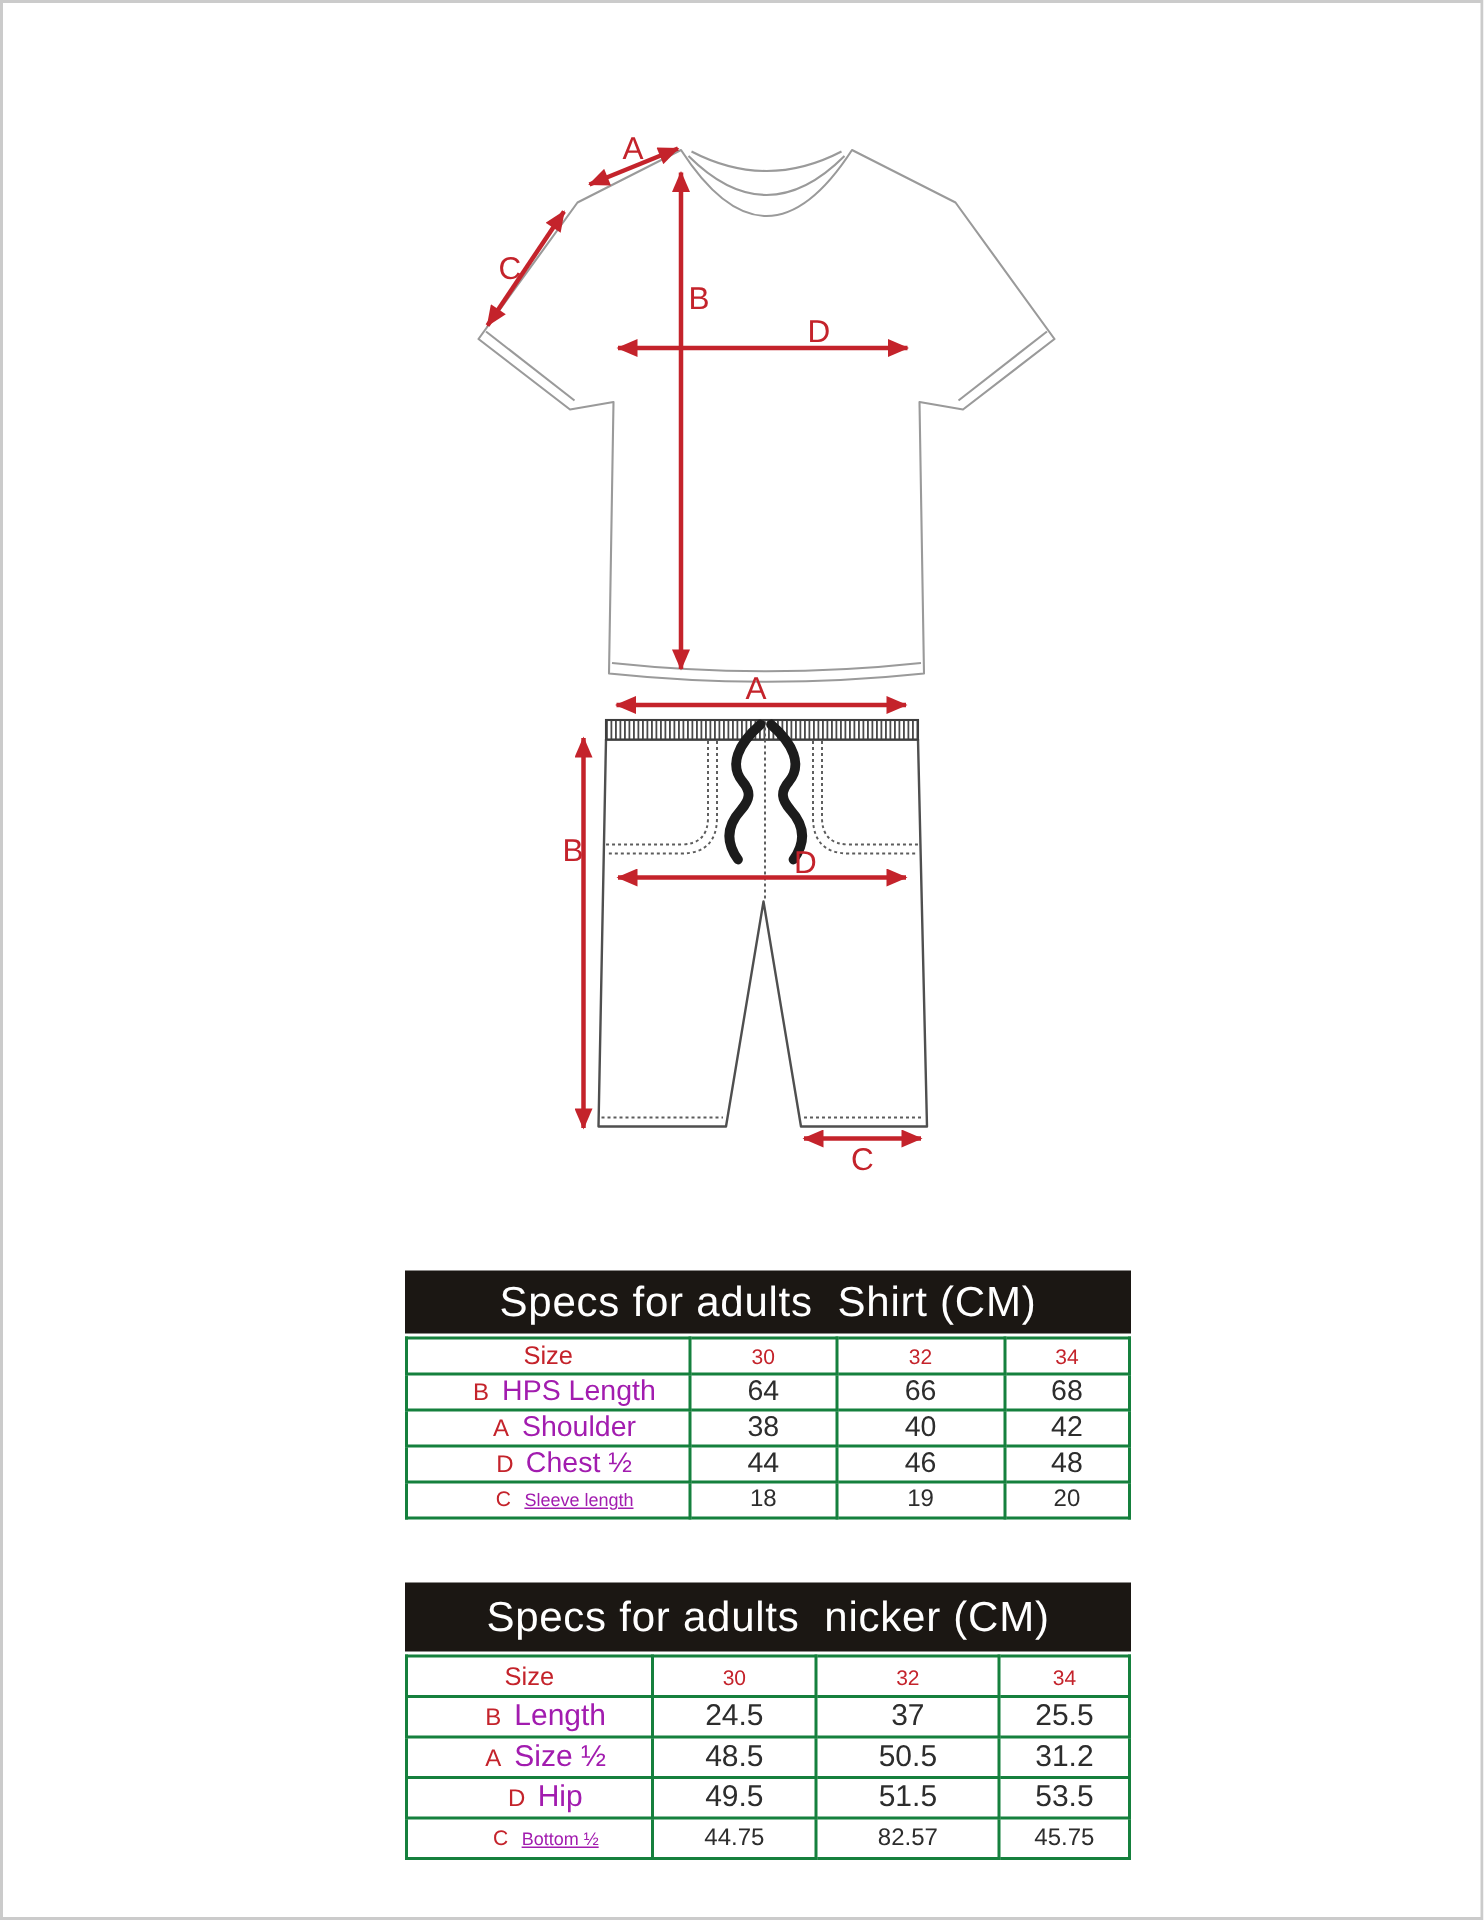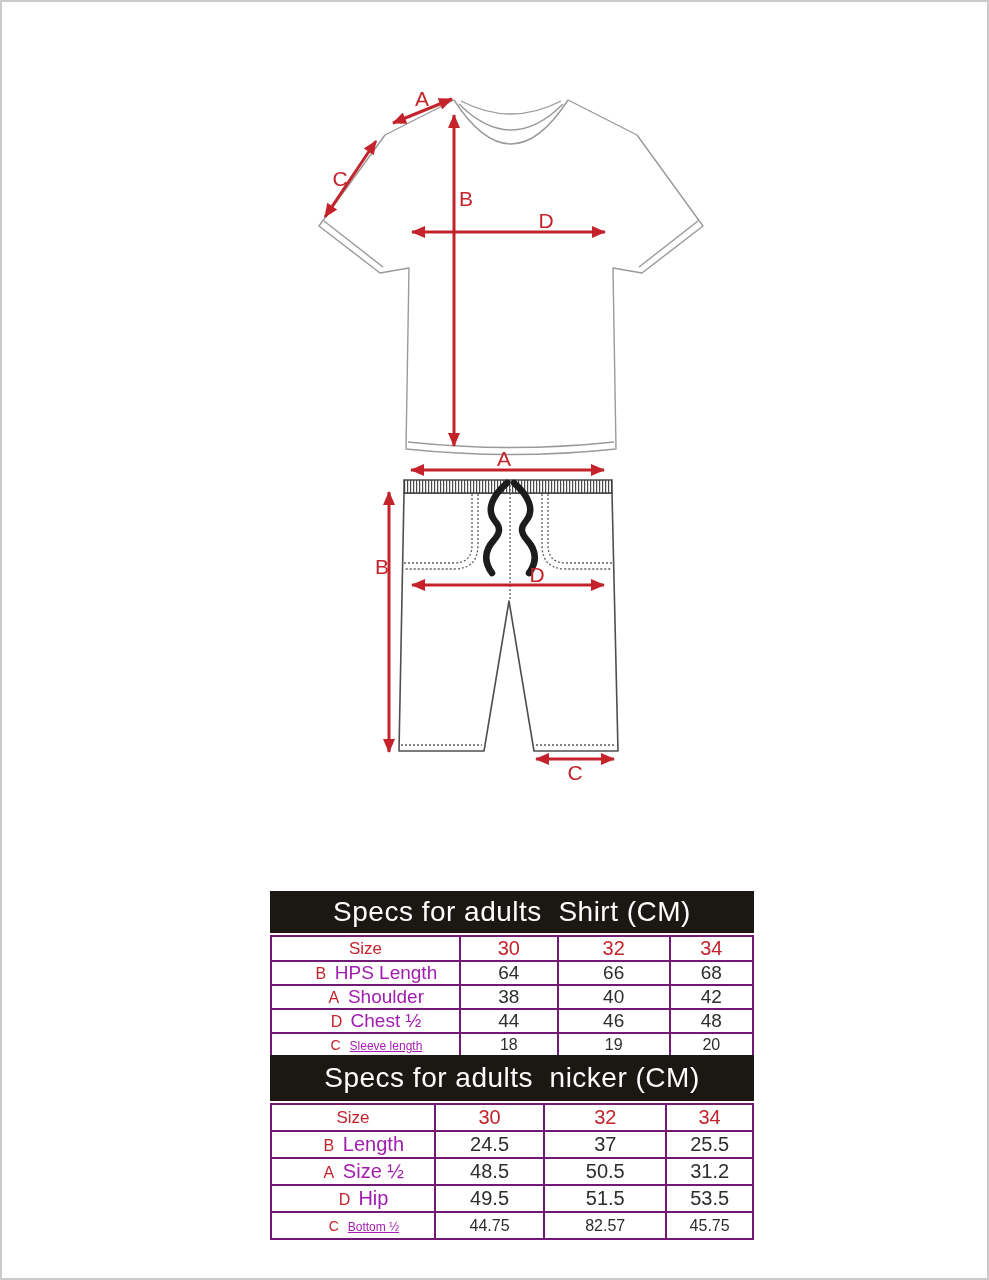--- a/index.html
+++ b/index.html
@@ -12,37 +12,37 @@
   .measure-label{
     font-family:"Liberation Sans", sans-serif;
     font-size:21px;fill:#c4232b;
   }
   
   .spec-table{position:absolute;left:268px;width:484px;}
   .tbl-title{
     background:#1b1713;color:#ffffff;text-align:center;white-space:pre;
     font-size:28px;letter-spacing:0.5px;
   }
-  .shirt-title{height:42px;line-height:42px;margin-bottom:2px;margin-top:44px;}
+  .shirt-title{height:42px;line-height:42px;margin-bottom:2px;}
   .nicker-title{height:46px;line-height:46px;margin-bottom:2px;}
   table.grid{border-collapse:collapse;width:100%;table-layout:fixed;}
   table.grid td{
-    border:2px solid #701a75;text-align:center;vertical-align:middle;
+    border:2px solid #15803d;text-align:center;vertical-align:middle;
     padding:0;color:#2d2d2d;overflow:hidden;
   }
   table.shirt td{height:22px;font-size:19px;}
   table.nicker td{height:25px;font-size:20px;}
   td.lbl{text-align:left;}
   .key{
     color:#c4232b;display:inline-block;width:28px;padding-left:13px;
     font-size:16px;
   }
   .name{color:#a21caf;}
   tr.size-row td{color:#c4232b;font-size:17px;}
-  tr.size-row td.size-num{font-size:20px;}
+  tr.size-row td.size-num{font-size:14px;}
   tr.small td{font-size:16px;}
   tr.small .key{font-size:14px;}
   tr.small .name{font-size:12px;text-decoration:underline;}
 </style>
 </head>
 <body>
 
 <div class="page">
 
   <svg class="diagram" width="989" height="830" viewBox="0 0 989 830">

